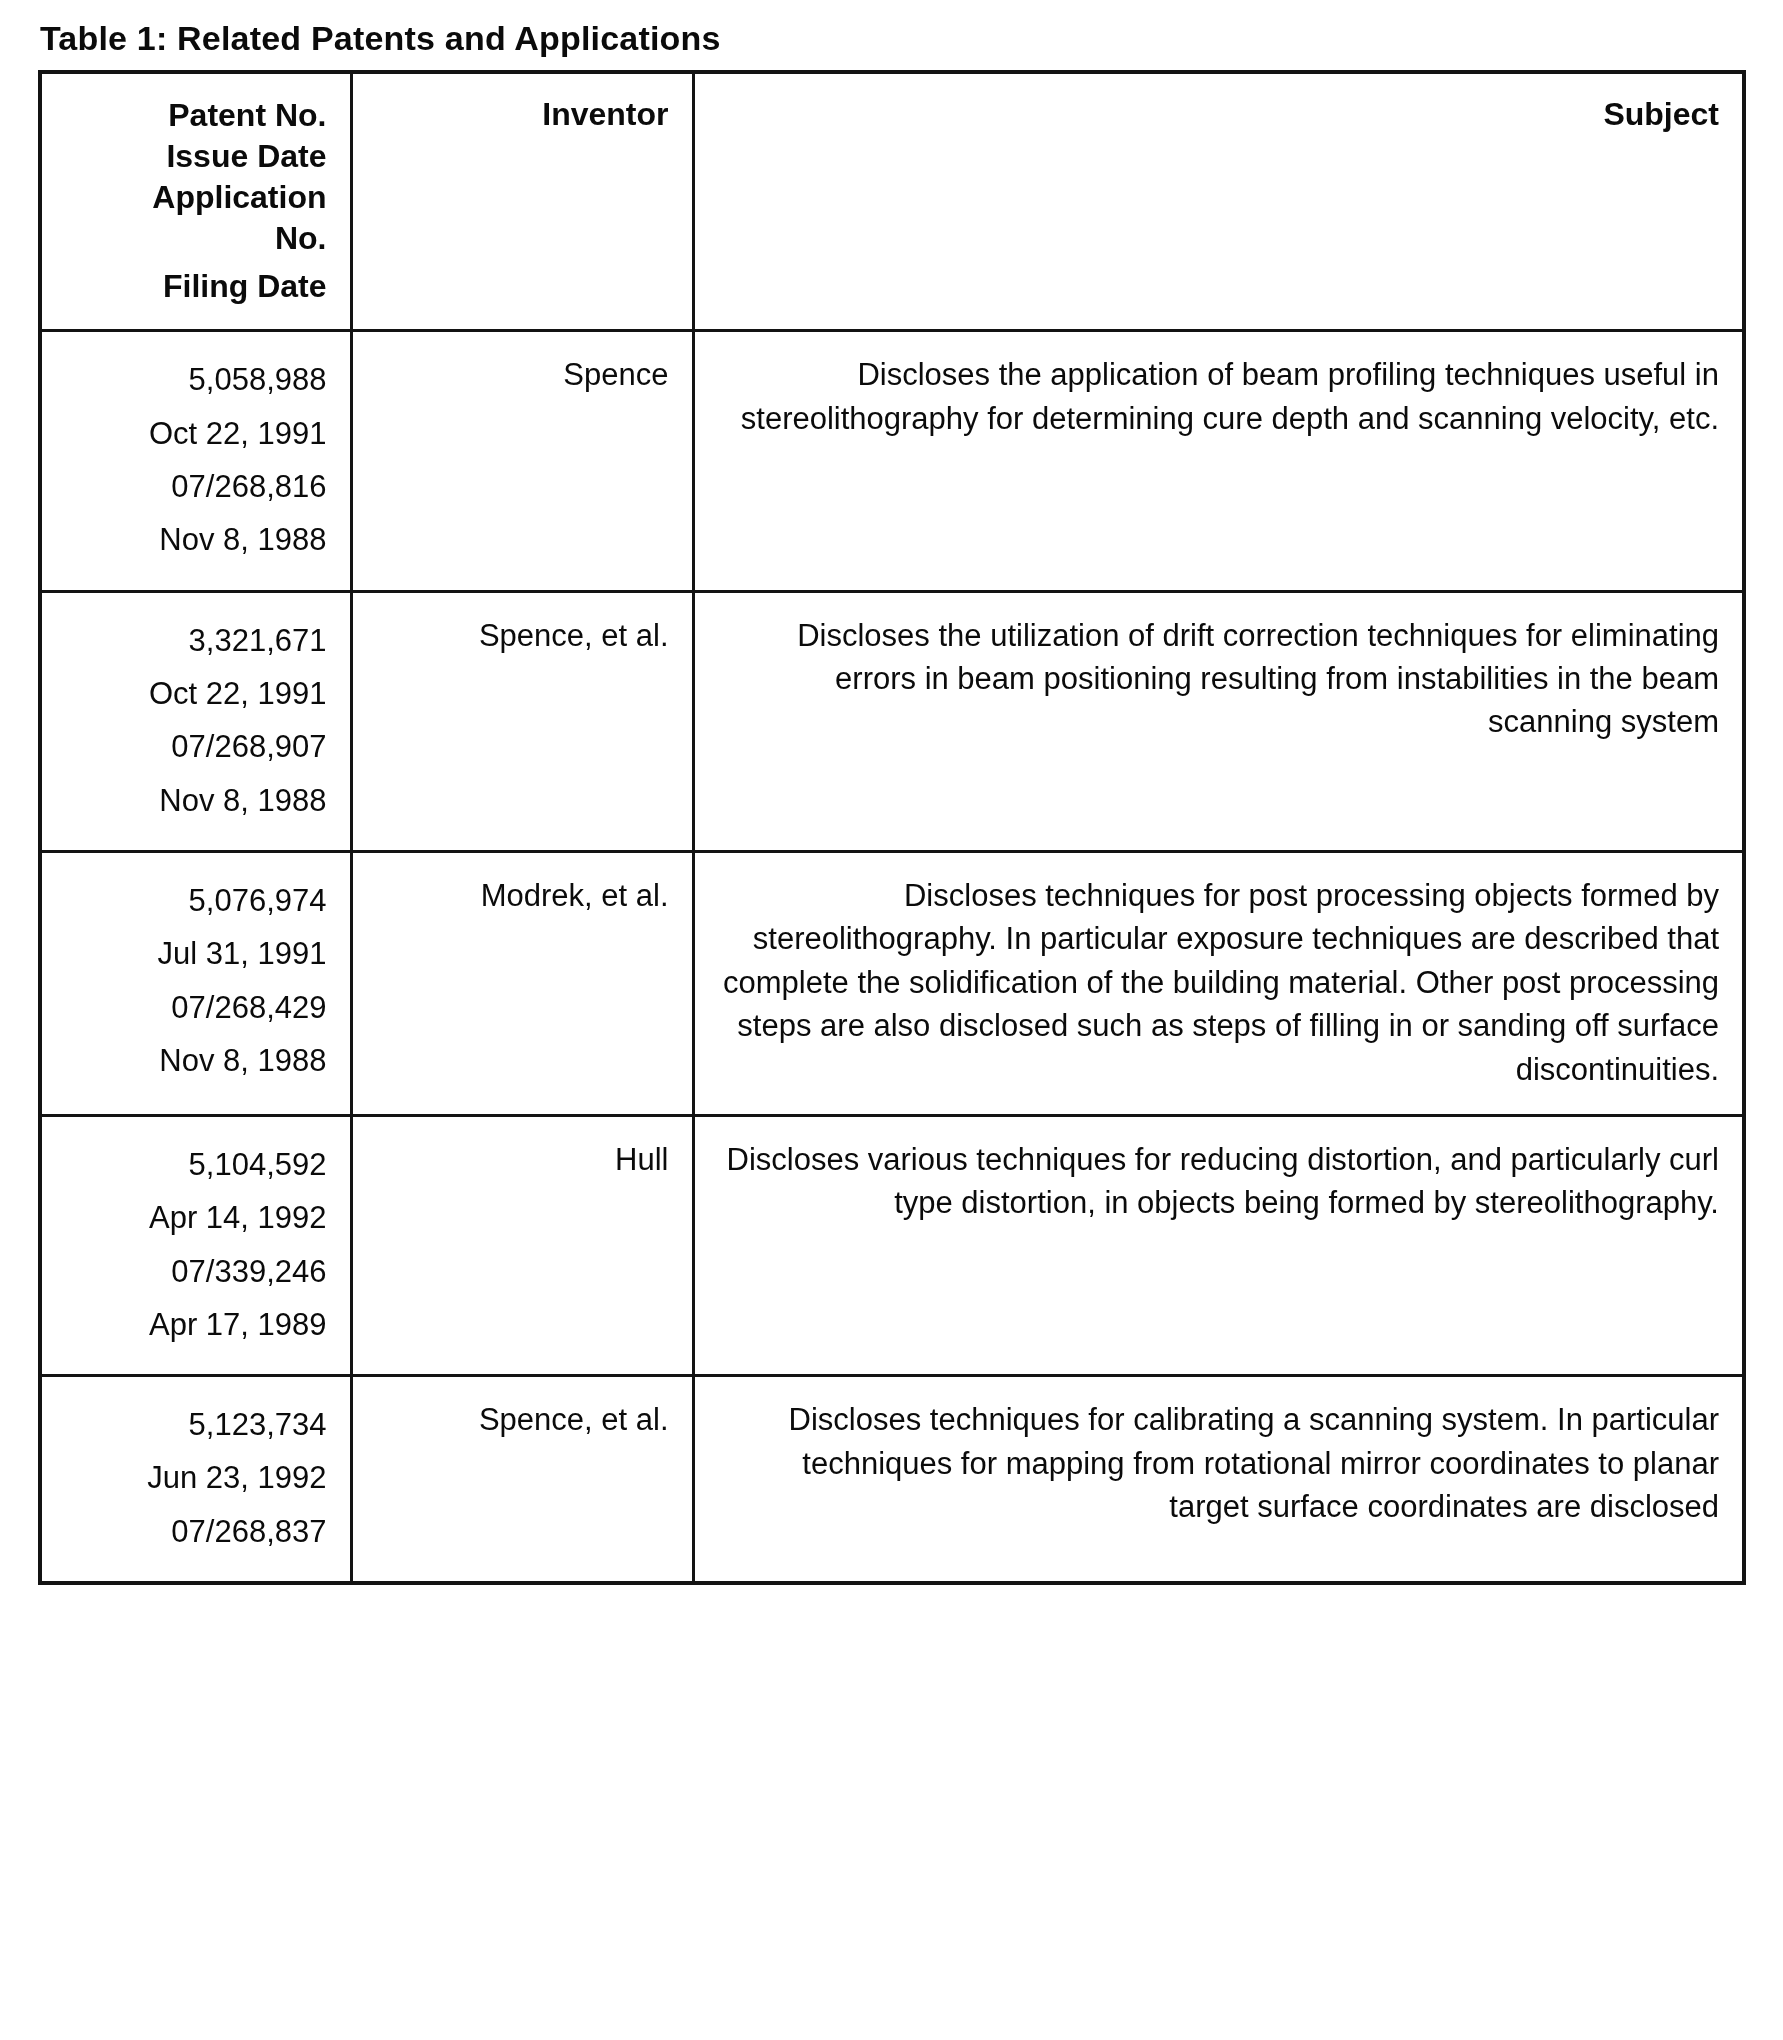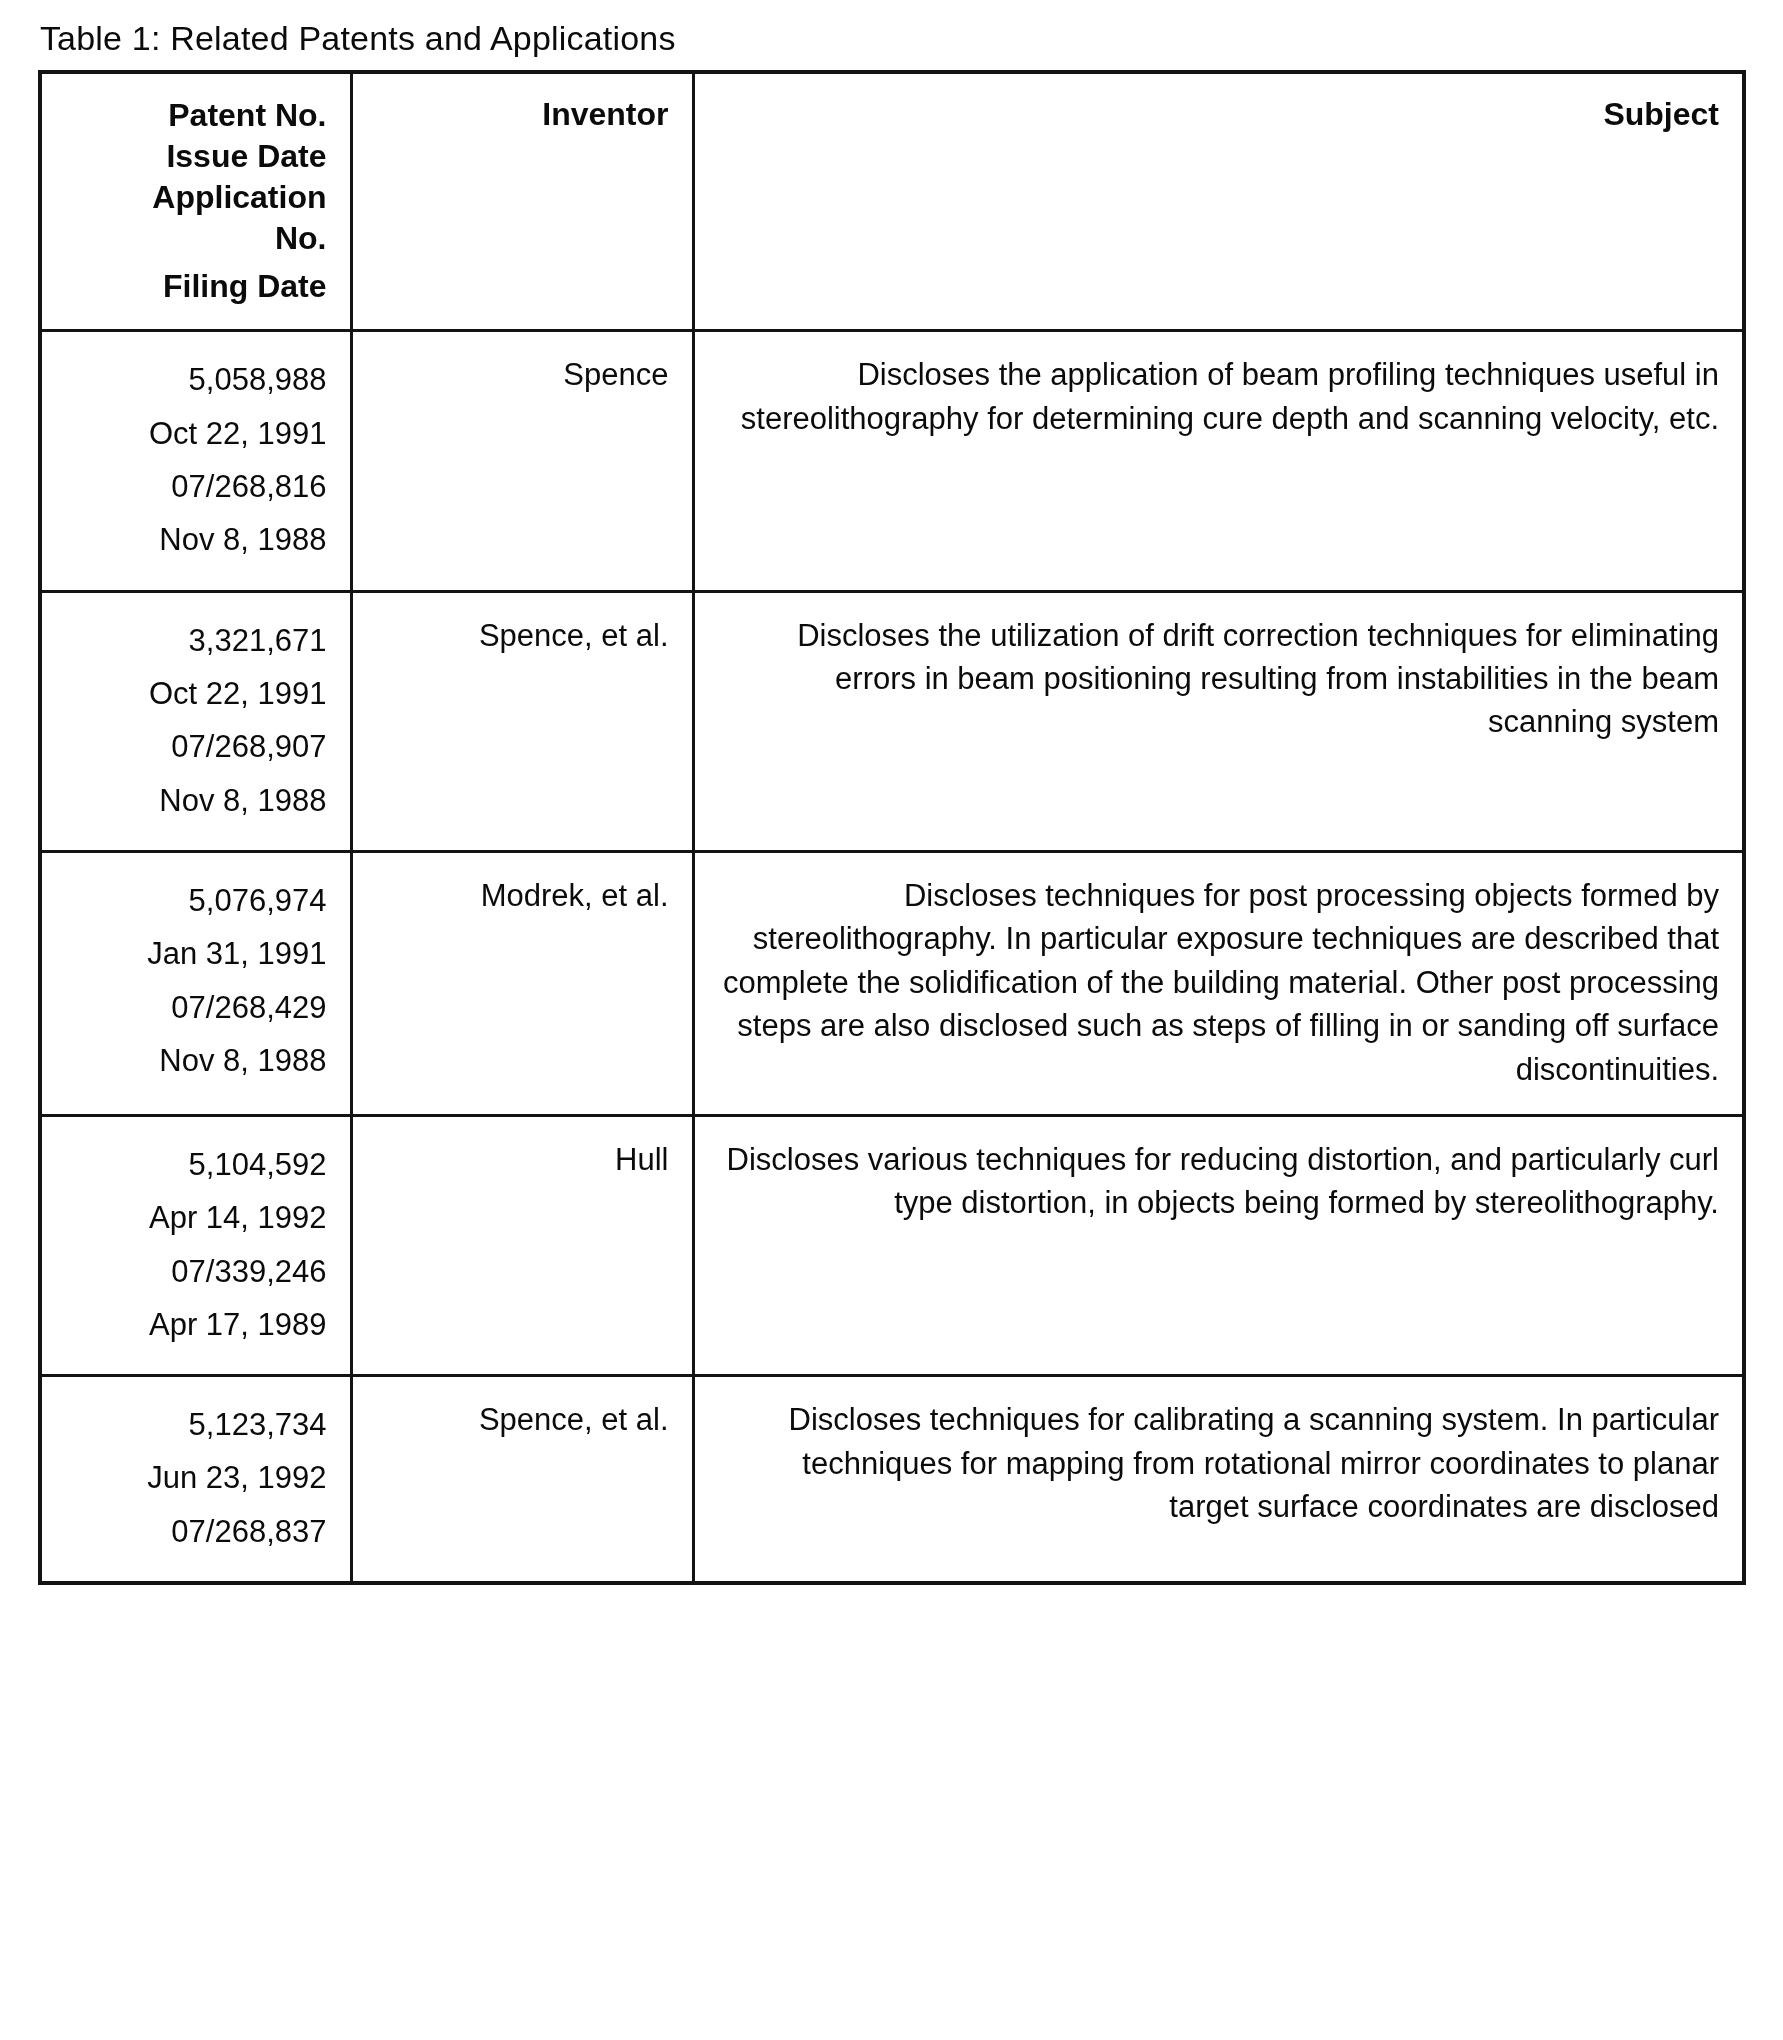--- a/index.html
+++ b/index.html
@@ -13,21 +13,21 @@
     font-family: "Liberation Sans", sans-serif;
     color: #0b0b0b;
   }
   .page {
     width: 1783px;
     height: 2041px;
     padding: 13.4px 35px 0 38px;
   }
   .doc-title {
     font-size: 34px;
-    font-weight: normal;
+    font-weight: bold;
     letter-spacing: 0.2px;
     margin: 5.8px 0 11.5px 1.9px;
   }
   table.patents {
     border-collapse: collapse;
     table-layout: fixed;
     width: 1708px;
     border: 4.8px solid #131313;
   }
   table.patents col.c1 { width: 311px; }
@@ -113,21 +113,21 @@
           <div class="patent-line">07/268,907</div>
           <div class="patent-line">Nov 8, 1988</div>
         </td>
         <td class="inventor-cell">Spence, et al.</td>
         <td class="subject-cell">Discloses the utilization of drift correction techniques for eliminating errors in beam positioning resulting from instabilities in the beam scanning system</td>
       </tr>
 
       <tr>
         <td class="patent-cell">
           <div class="patent-line">5,076,974</div>
-          <div class="patent-line">Jan 31, 1991</div>
+          <div class="patent-line">Jul 31, 1991</div>
           <div class="patent-line">07/268,429</div>
           <div class="patent-line">Nov 8, 1988</div>
         </td>
         <td class="inventor-cell">Modrek, et al.</td>
         <td class="subject-cell">Discloses techniques for post processing objects formed by stereolithography.  In particular exposure techniques are described that complete the solidification of the building material.  Other post processing steps are also disclosed such as steps of filling in or sanding off surface discontinuities.</td>
       </tr>
 
       <tr>
         <td class="patent-cell">
           <div class="patent-line">5,104,592</div>

